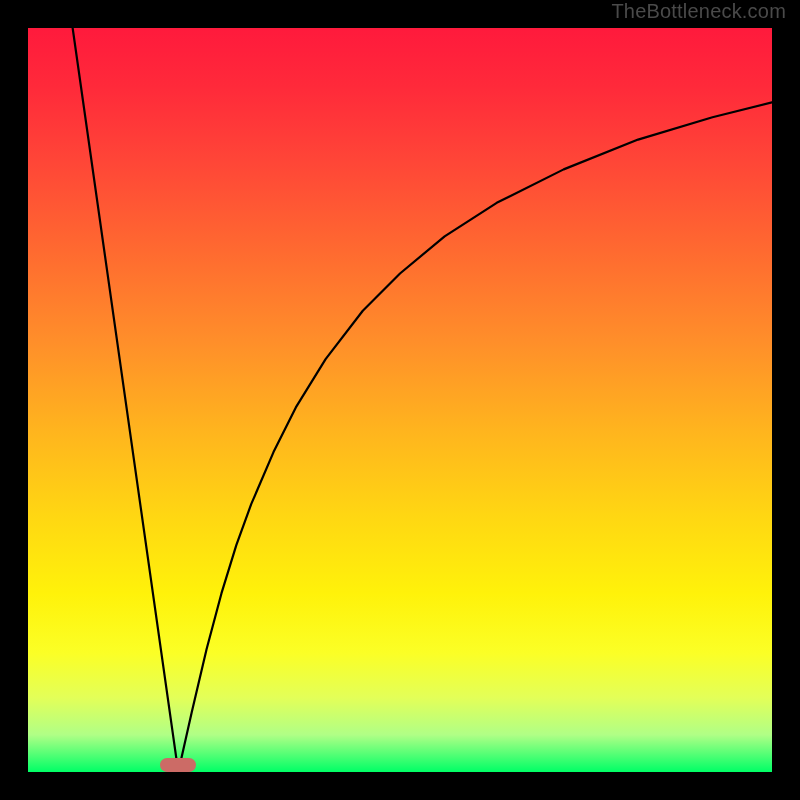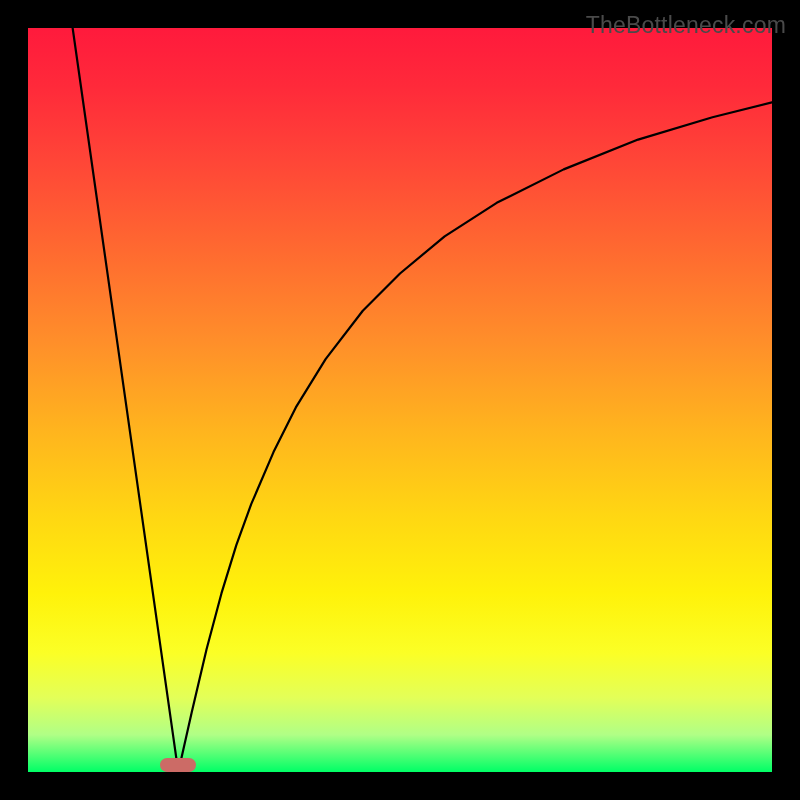--- a/index.html
+++ b/index.html
@@ -20,24 +20,24 @@
       #ffd812 66%,
       #fff20a 76%,
       #fbff26 84%,
       #e3ff58 90%,
       #b0ff86 95%,
       #00ff66 100%
     );
   }
   .watermark {
     position: absolute;
-    top: 12px;
+    top: 0;
     right: 14px;
     color: #4a4a4a;
-    font-size: 23px;
+    font-size: 20px;
     letter-spacing: 0.2px;
   }
   .curve {
     position: absolute;
     left: 28px;
     top: 28px;
     width: 744px;
     height: 744px;
   }
   .marker {

